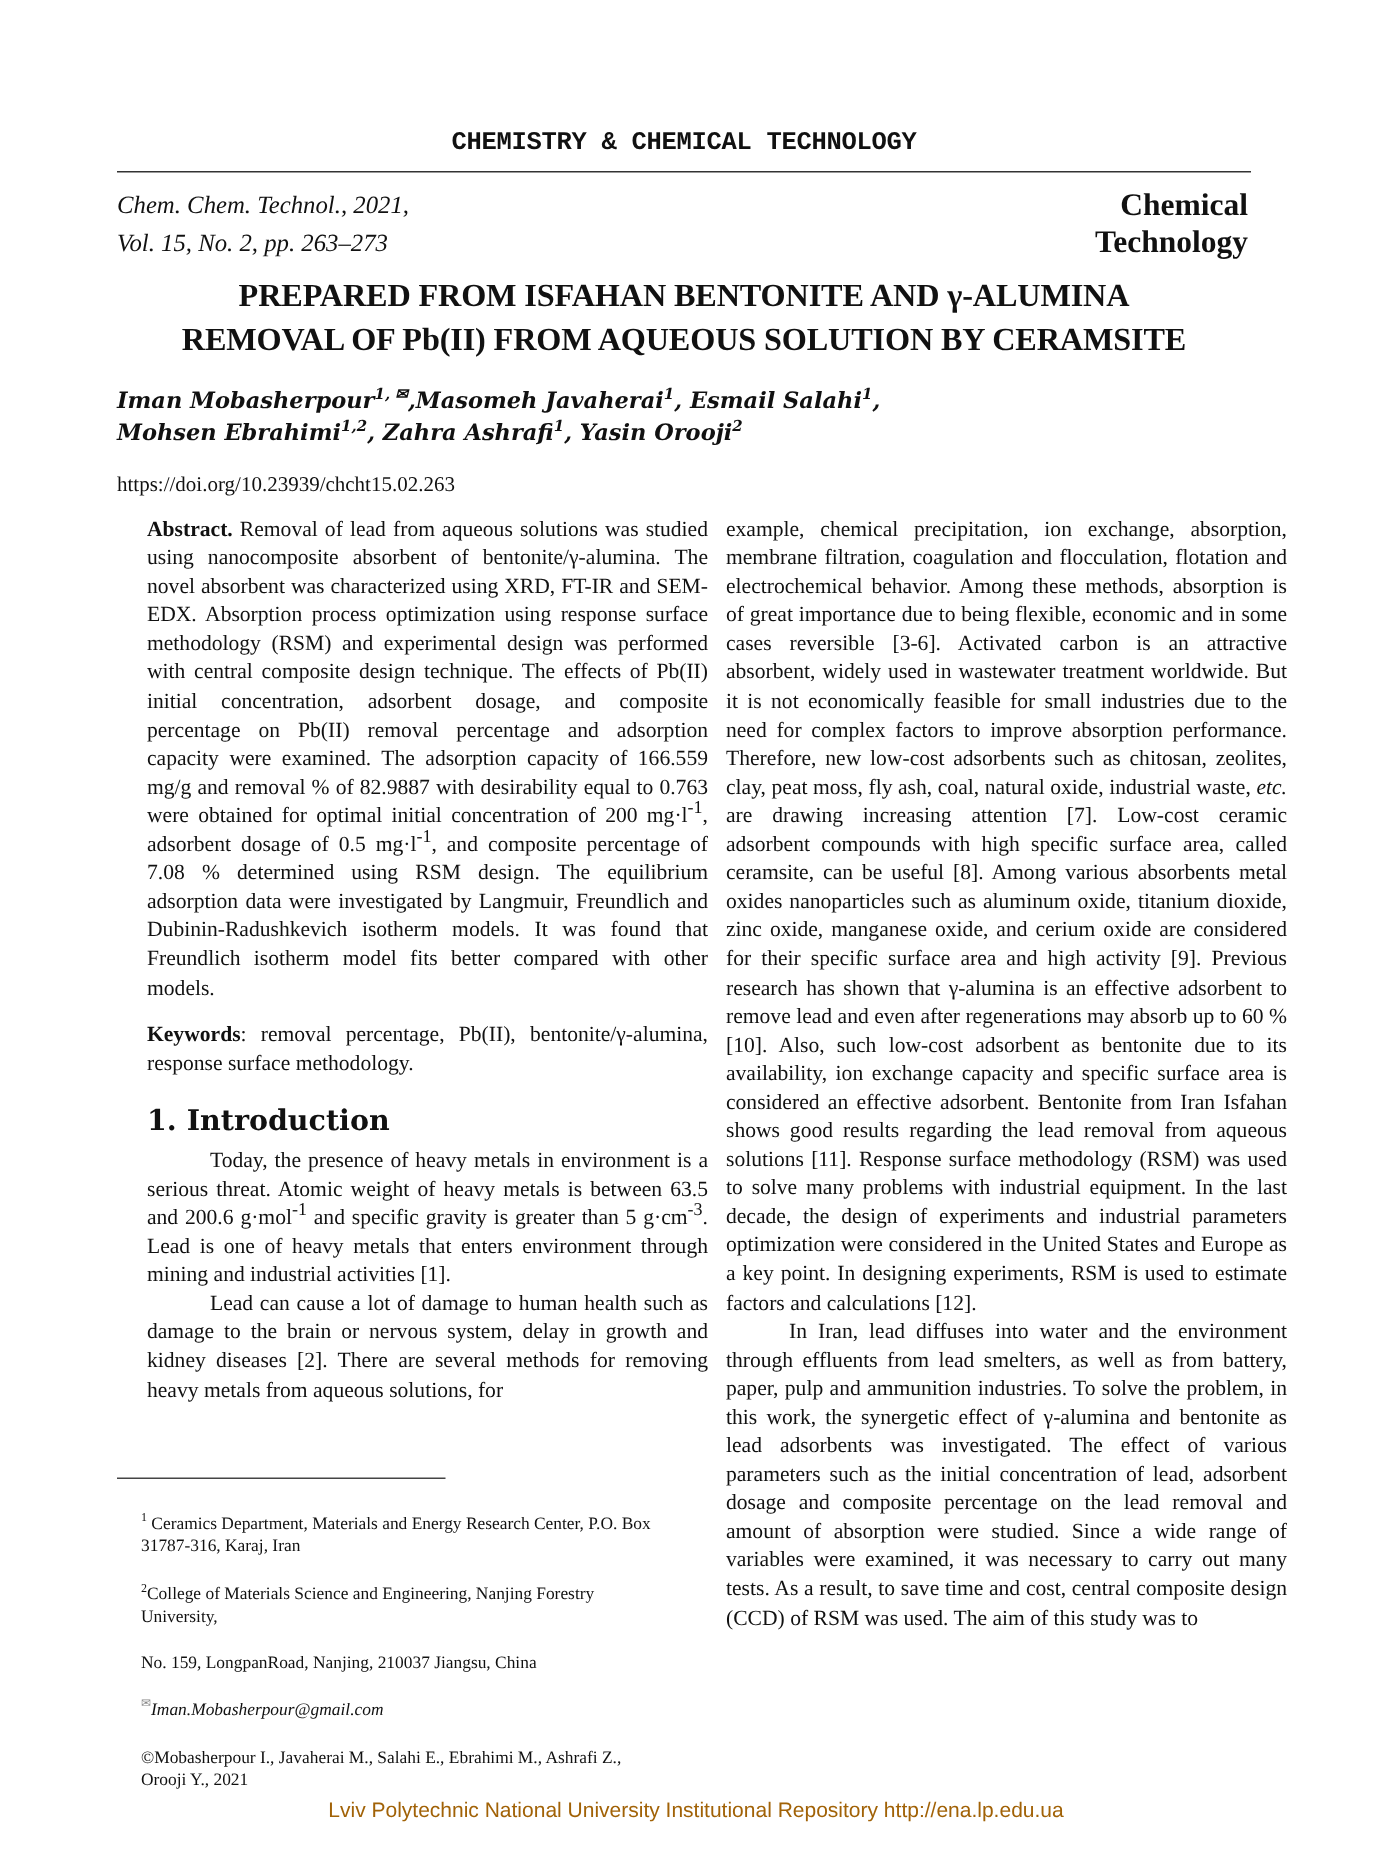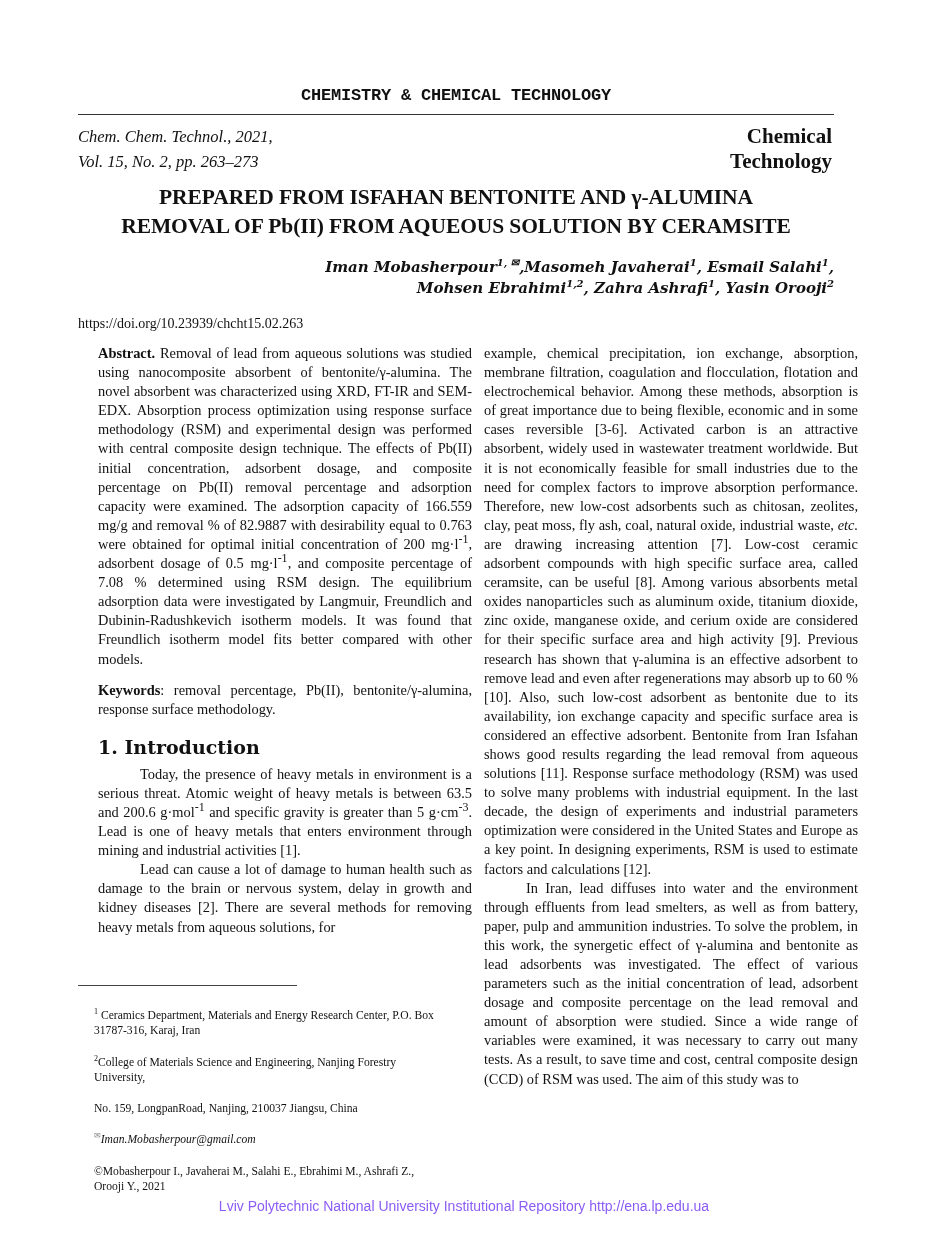--- a/index.html
+++ b/index.html
@@ -2,37 +2,37 @@
 <html><head>
 <meta charset="utf-8">
 <style>
   html, body { margin: 0; padding: 0; background: #ffffff; }
   body { width: 928px; height: 1240px; position: relative; overflow: hidden; color: #111; font-family: "Liberation Serif", serif; }
   .journal-header { position: absolute; left: 78px; top: 86px; width: 756px; text-align: center; font-size: 17px; font-weight: bold; letter-spacing: -0.2px; font-family: Liberation Mono, monospace; }
   .header-rule { position: absolute; left: 78px; top: 114px; width: 756px; height: 0; border-top: 1px solid #333; }
   .citation { position: absolute; left: 78px; top: 124px; font-style: italic; font-size: 16.5px; line-height: 25px; }
   .journal-name { position: absolute; right: 96px; top: 124px; text-align: right; font-weight: bold; font-size: 21px; line-height: 25px; }
   .title { position: absolute; left: 78px; top: 183px; width: 756px; text-align: center; font-weight: bold; font-size: 21.5px; line-height: 29px; letter-spacing: -0.1px; }
-  .authors { position: absolute; left: 78px; top: 257px; width: 756px; text-align: right; font-style: italic; font-weight: bold; font-size: 15px; line-height: 21px; font-family: "DejaVu Serif", serif; }
+  .authors { position: absolute; left: 78px; top: 257px; width: 756px; text-align: left; font-style: italic; font-weight: bold; font-size: 15px; line-height: 21px; font-family: "DejaVu Serif", serif; }
   .authors sup { font-size: 10px; }
   .doi { position: absolute; left: 78px; top: 316px; font-size: 14px; }
   .col { position: absolute; top: 344px; width: 374px; font-size: 14.4px; line-height: 19.1px; text-align: justify; margin-left: 20px; }
   .col-left { left: 78px; }
   .col-right { left: 464px; }
   .col p { margin: 0; }
   .indent { text-indent: 42px; }
   .bold { font-weight: bold; }
   .keywords { margin-top: 12px !important; }
   .section-heading { font-family: "DejaVu Serif", serif; font-weight: bold; font-size: 19px; margin: 16px 0 6px 0 !important; line-height: 24px; text-align: left; }
   .footnote-rule { position: absolute; left: 78px; top: 985px; width: 219px; border-top: 1px solid #444; }
   .footnotes { position: absolute; left: 78px; top: 992px; width: 374px; font-size: 11.6px; line-height: 15.3px; }
   .footnotes p { margin: 16px; }
   .footnotes sup { font-size: 8px; }
   .email { font-style: italic; }
-  .repo-footer { position: absolute; left: 0; top: 1198px; width: 928px; text-align: center; font-family: "Liberation Sans", sans-serif; font-size: 14px; color: #8b5cf6; }
+  .repo-footer { position: absolute; left: 0; top: 1198px; width: 928px; text-align: center; font-family: "Liberation Sans", sans-serif; font-size: 14px; color: #a16207; }
   sup { line-height: 0; }
 </style>
 </head>
 <body>
 
 <div class="journal-header">CHEMISTRY &amp; CHEMICAL TECHNOLOGY</div>
 <div class="header-rule"></div>
 
 <div class="citation">
   <div>Chem. Chem. Technol., 2021,</div>

